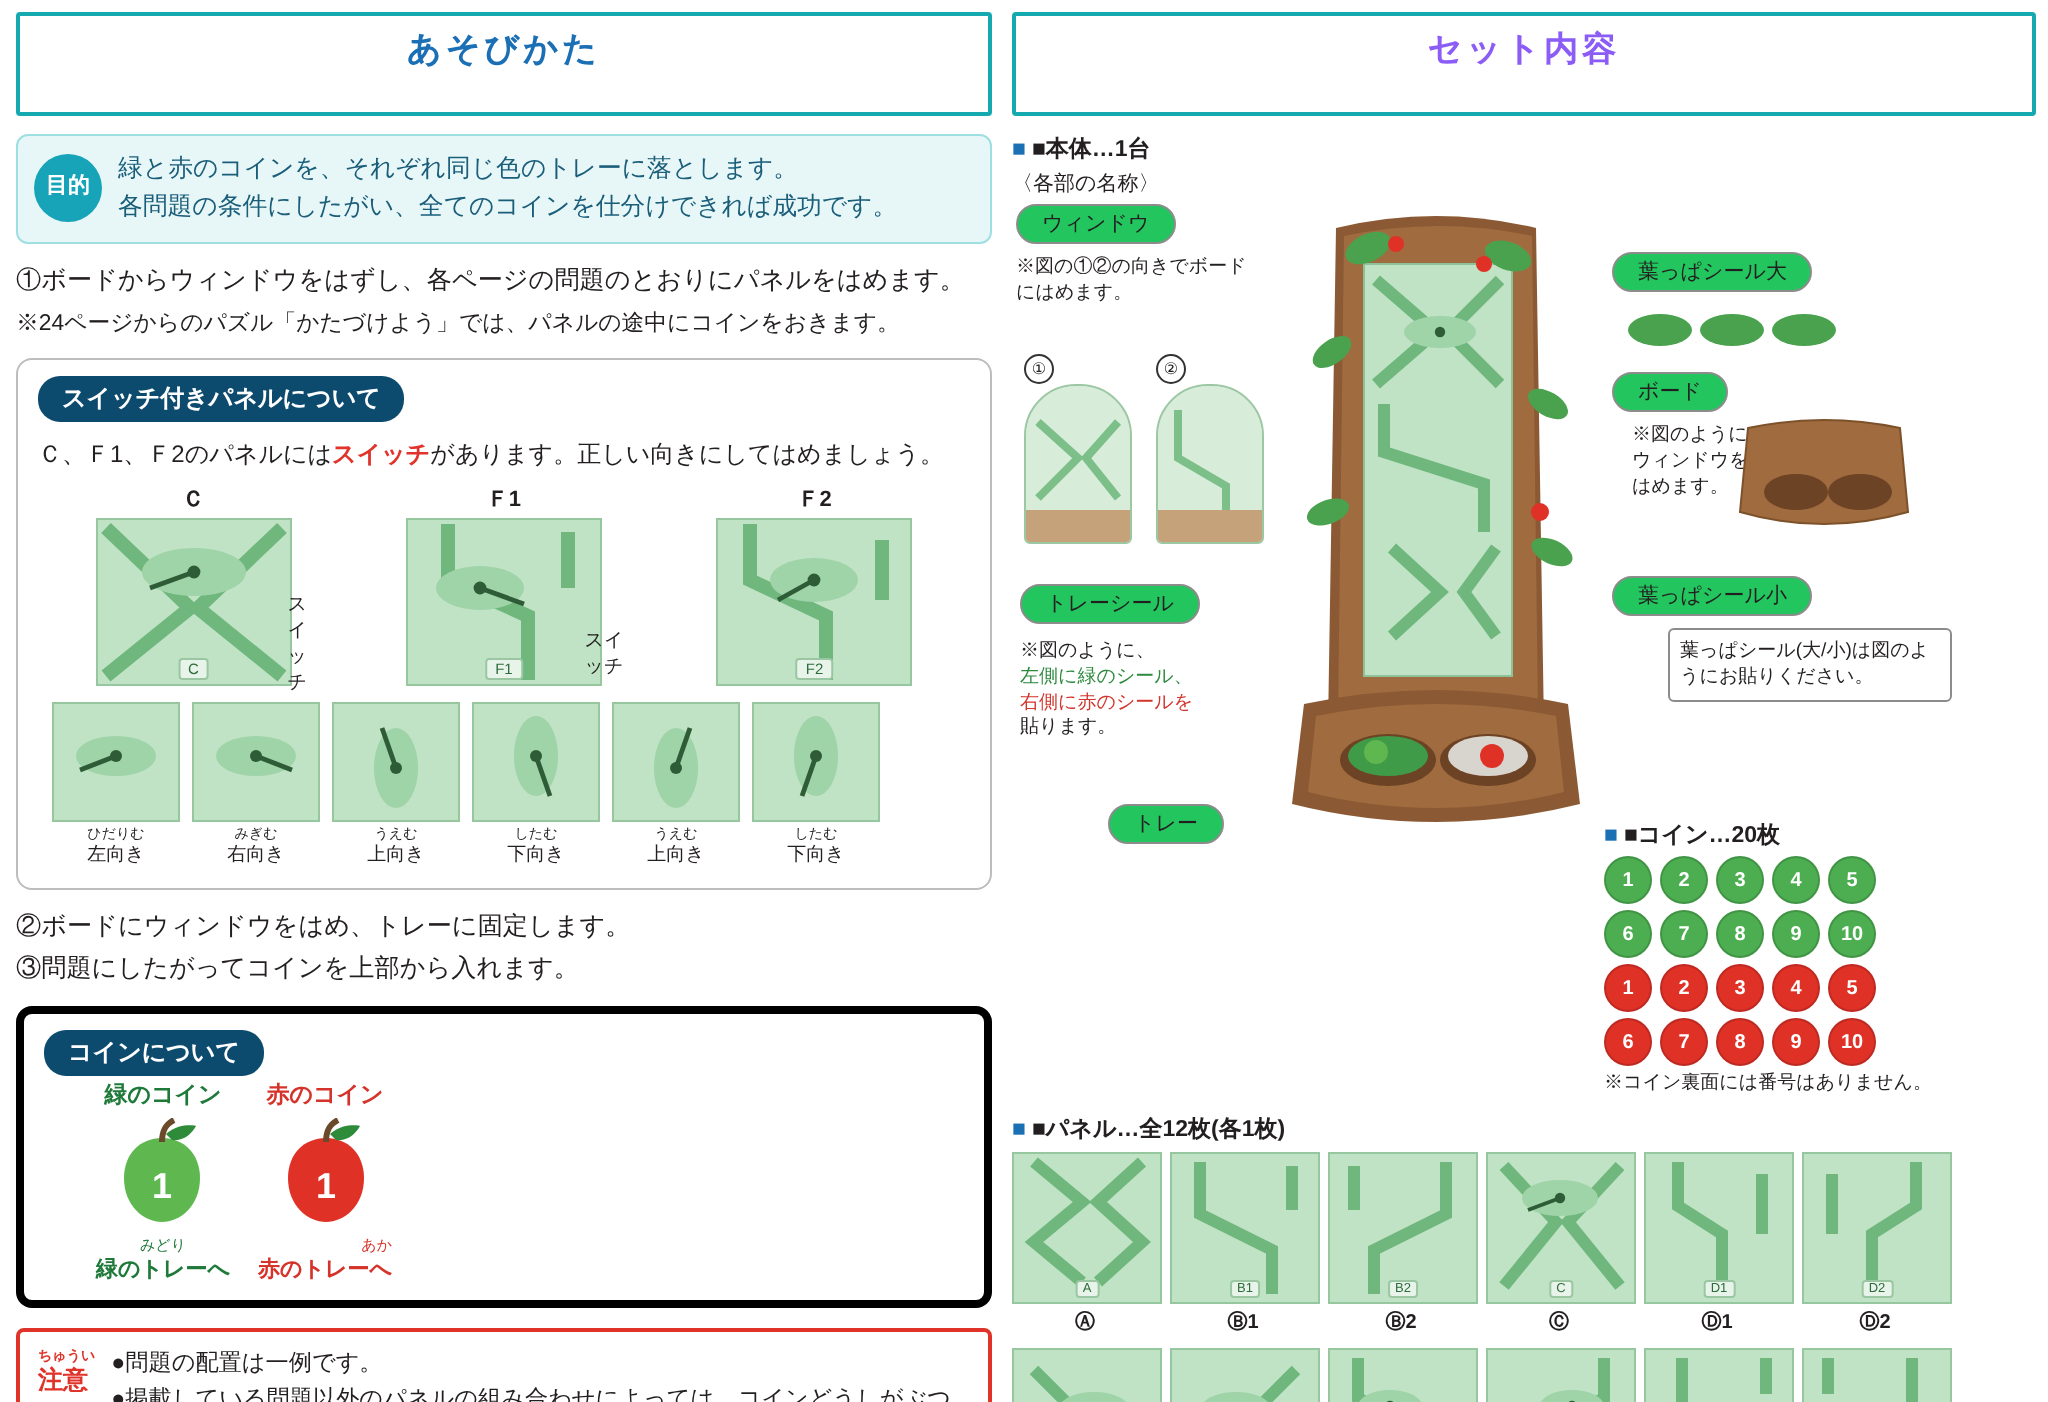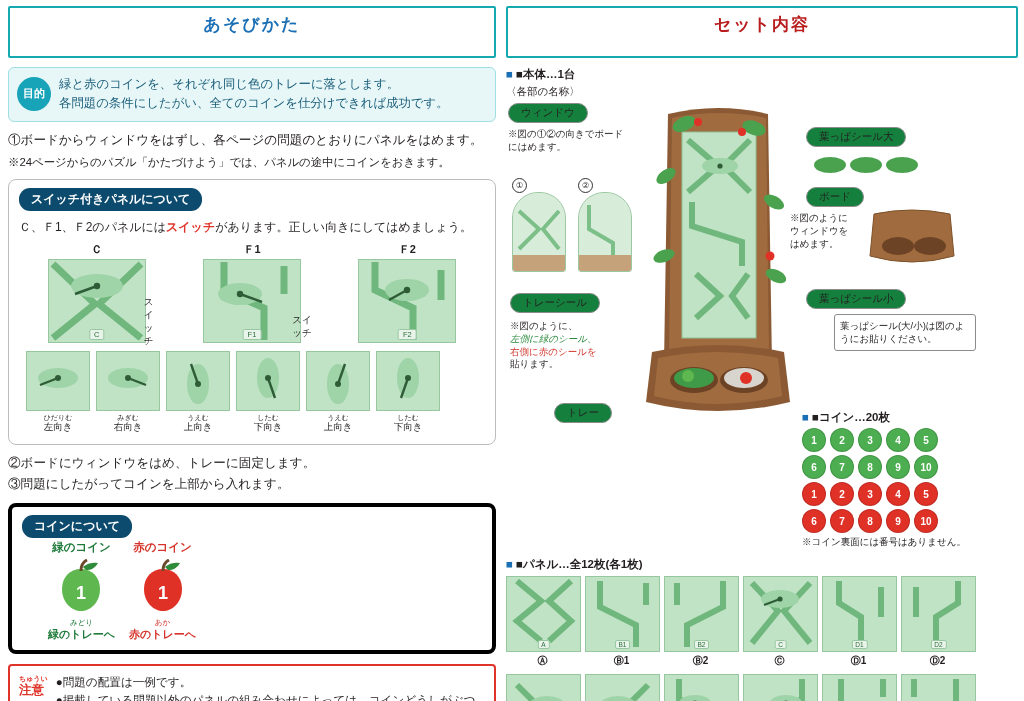--- a/index.html
+++ b/index.html
@@ -21,21 +21,21 @@
     border:2px solid #14aab0;
     color:#1b6fb5;
     font-weight:bold;
     text-align:center;
     font-size:17px;
     letter-spacing:2px;
     padding:5px 0 20px;
     border-radius:2px;
     background:#fff;
   }
-  .title-right{color:#b91c1c;}
+  .title-right{color:#8b5cf6;}
 
   .lead-box{
     margin-top:9px;
     border:1px solid #9fdfe2;
     background:#e7f7f8;
     border-radius:6px;
     padding:7px 8px 8px 8px;
     display:flex;
     gap:8px;
     align-items:flex-start;
@@ -103,21 +103,21 @@
   
   .coin-box{margin-top:9px;border:4px solid #000000;border-radius:8px;padding:8px 10px 8px;background:#fff;position:relative;}
   .coin-flex{display:flex;}
   .coin-left{flex:1 1 auto;padding-right:6px;}
   .coin-right{flex:0 0 200px;display:flex;gap:14px;justify-content:center;padding-top:2px;}
   .coin-col{text-align:center;}
   .coin-col .head{font-size:11.5px;font-weight:bold;color:#1f7a3a;margin-bottom:4px;}
   .coin-col .head.red{color:#d5342b;}
   .coin-graphic{width:58px;height:56px;margin:0 auto;position:relative;}
   .coin-foot{font-size:11px;font-weight:bold;color:#1f7a3a;margin-top:4px;}
-  .coin-foot.red{color:#d5342b;}
+  .coin-foot.red{color:#d5342b;text-align:right;}
   .coin-foot .ruby{font-size:7.5px;display:block;line-height:1;font-weight:normal;}
   .coin-text{font-size:11.6px;line-height:1.55;margin-top:6px;}
   .coin-note{font-size:10px;line-height:1.45;margin-top:6px;color:#333;}
 
   
   .caution{
     margin-top:10px;border:2px solid #e0342b;border-radius:4px;
     padding:7px 9px 8px;display:flex;gap:8px;
   }
   .caution-label{color:#e0342b;font-weight:bold;font-size:12.5px;flex:0 0 auto;padding-top:2px;}
@@ -146,21 +146,21 @@
   .mini-coin.red{background:#e03127;}
 
   .panel-grid{display:flex;flex-wrap:wrap;gap:6px;margin-top:4px;}
   .pg-item{width:73px;}
   .pg-tile{width:73px;height:74px;background:#bfe3c4;border:1px solid #96c79f;position:relative;overflow:hidden;}
   .pg-tile .tag-s{position:absolute;left:50%;bottom:2px;transform:translateX(-50%);font-size:6.5px;background:#e8f4e9;border:1px solid #9ac7a2;padding:0 3px;border-radius:2px;color:#2d6b3c;}
   .pg-cap{text-align:center;font-size:10px;font-weight:bold;margin-top:2px;}
 
   .mini-note{font-size:9.5px;line-height:1.35;}
 
-  .label-box{border:1px solid #8c8c8c;border-radius:12px;font-size:10.5px;padding:2px 12px;display:inline-block;background:#15803d;}
+  .label-box{border:1px solid #8c8c8c;border-radius:12px;font-size:10.5px;padding:2px 12px;display:inline-block;background:#22c55e;}
   .leaf-note{border:1px solid #8c8c8c;border-radius:3px;font-size:9.5px;padding:4px 5px;line-height:1.4;background:#fff;}
   .ruby{font-size:7px;}
 </style>
 </head>
 <body>
 
 <div class="page">
 
   <div class="col-left">
 
@@ -401,21 +401,21 @@
           <path d="M10 12 L10 36 L34 50 L34 72" fill="none" stroke="#7cbf89" stroke-width="4"></path>
           <rect x="0" y="62" width="52" height="16" fill="#c6a27a"></rect>
         </svg>
       </div>
 
       <div style="position:absolute;left:4px;top:190px;">
         <span class="label-box">トレーシール</span>
       </div>
       <div style="position:absolute;left:4px;top:218px;width:118px;">
         <div class="mini-note">※図のように、</div>
-        <div class="mini-note" style="color:#2d8a3e;font-style:italic;">左側に緑のシール、</div>
+        <div class="mini-note" style="color:#2d8a3e;">左側に緑のシール、</div>
         <div class="mini-note" style="color:#d2352c;">右側に赤のシールを</div>
         <div class="mini-note">貼ります。</div>
       </div>
 
       <div style="position:absolute;left:48px;top:300px;">
         <span class="label-box">トレー</span>
       </div>
 
       <div style="position:absolute;left:132px;top:4px;width:160px;height:320px;">
         <svg viewBox="0 0 160 320" width="160" height="320">
@@ -465,21 +465,21 @@
         <svg viewBox="0 0 120 26">
             <ellipse cx="24" cy="13" rx="16" ry="8" fill="#4aa24f"></ellipse>
             <ellipse cx="60" cy="13" rx="16" ry="8" fill="#4aa24f"></ellipse>
             <ellipse cx="96" cy="13" rx="16" ry="8" fill="#4aa24f"></ellipse>
           </svg>
       </div>
 
       <div style="position:absolute;left:300px;top:84px;">
         <span class="label-box">ボード</span>
       </div>
-      <div class="mini-note" style="position:absolute;left:284px;top:110px;width:60px;font-family:Liberation Serif, serif;">※図のようにウィンドウをはめます。</div>
+      <div class="mini-note" style="position:absolute;left:310px;top:110px;width:60px;font-family:Liberation Serif, serif;">※図のようにウィンドウをはめます。</div>
       <div style="position:absolute;left:358px;top:104px;width:96px;height:74px;">
         <svg viewBox="0 0 96 74">
             <path d="M10 8 q38 -8 76 0 l4 42 q-42 12 -84 0 Z" fill="#a06c3f" stroke="#7d5129"></path>
             <ellipse cx="34" cy="40" rx="16" ry="9" fill="#6d4325"></ellipse>
             <ellipse cx="66" cy="40" rx="16" ry="9" fill="#6d4325"></ellipse>
           </svg>
       </div>
 
       <div style="position:absolute;left:300px;top:186px;">
         <span class="label-box">葉っぱシール小</span>

